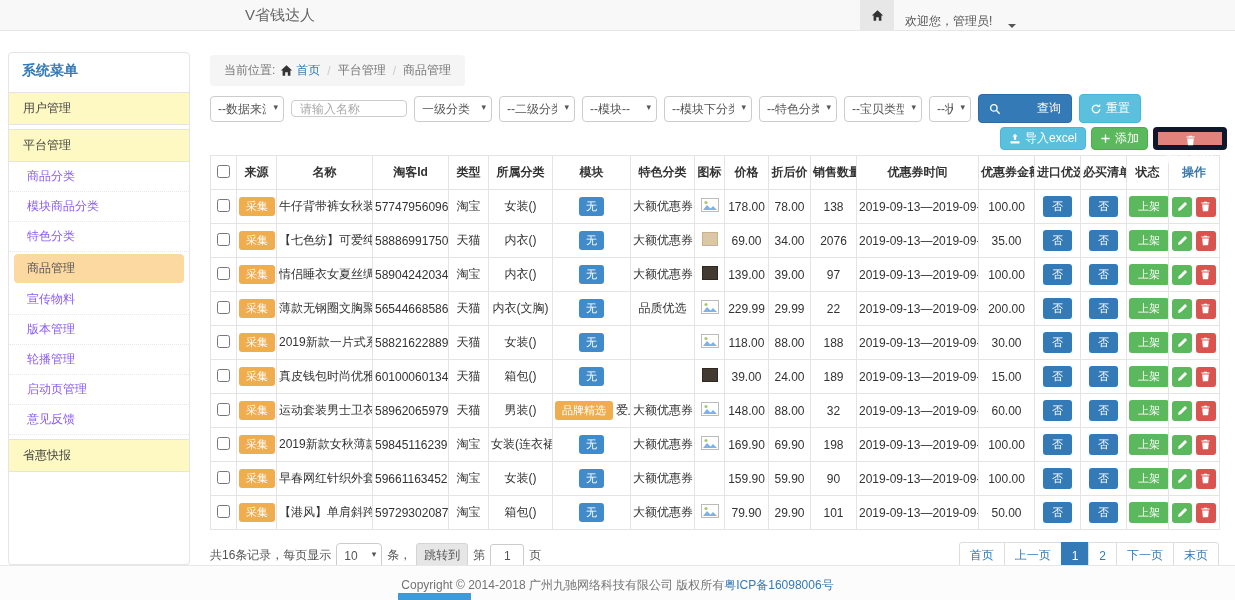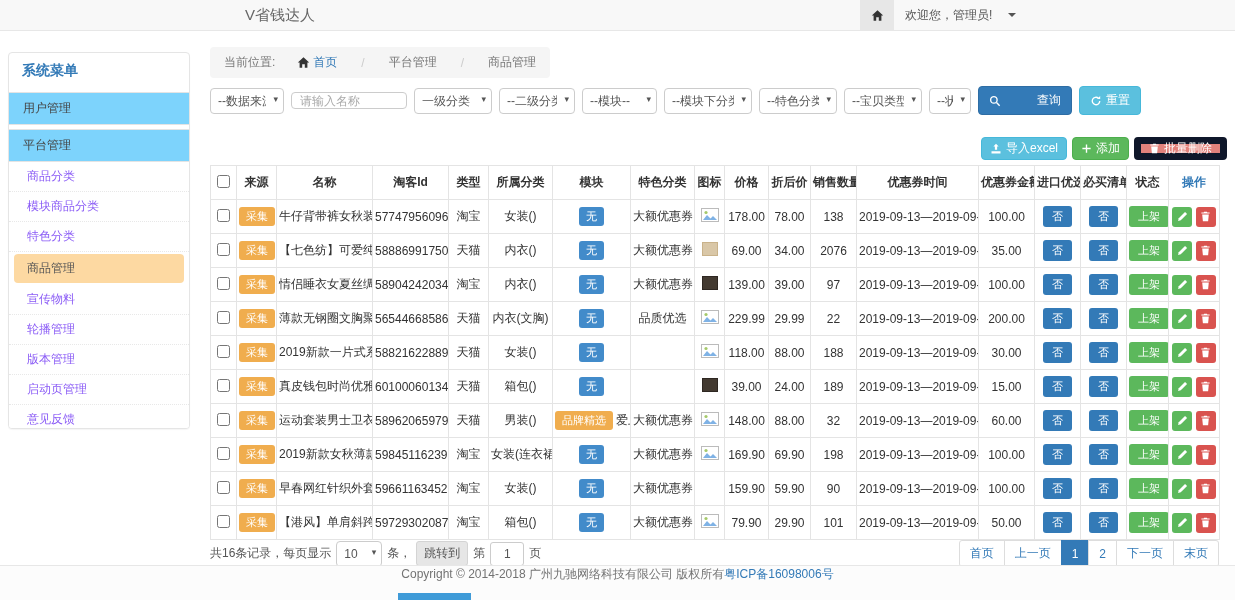--- a/index.html
+++ b/index.html
@@ -6,59 +6,59 @@
   html,body { width:1235px; height:600px; overflow:hidden; background:#fff;
     font-family:"Liberation Sans","DejaVu Sans",sans-serif; font-size:12px; color:#333; }
 
   
   .navbar { position:absolute; left:0; top:0; width:1235px; height:31px;
     background:#f8f8f8; border-bottom:1px solid #e7e7e7; }
   .brand { position:absolute; left:245px; top:0; line-height:30px; font-size:15px; color:#666; }
   .nav-home-box { position:absolute; left:860px; top:0; width:34px; height:30px;
     background:#e7e7e7; display:flex; align-items:center; justify-content:center; cursor:pointer; }
   .nav-user { position:absolute; left:905px; top:0; height:30px; display:flex;
-    align-items:center; gap:16px; color:#555; cursor:pointer; }
+    align-items:flex-end; gap:16px; color:#555; cursor:pointer; }
 
   
-  .sidebar { position:absolute; left:8px; top:52px; width:182px; height:377px;
+  .sidebar { position:absolute; left:8px; top:52px; width:182px; height:513px;
     background:#fff; border:1px solid #e5e5e5; border-radius:4px; overflow:hidden;
     box-shadow:0 1px 1px rgba(0,0,0,.04); }
   .side-title { padding:9px 13px 8px; color:#337ab7; font-weight:bold; font-size:14px; }
-  .side-group { background:#7dd3fc; border-top:1px solid #e4e4e4; border-bottom:1px solid #e4e4e4;
+  .side-group { background:#fef9c3; border-top:1px solid #e4e4e4; border-bottom:1px solid #e4e4e4;
     padding:7px 14px; color:#444; margin-top:4px; cursor:pointer; }
   .side-link { background:#fff; padding:6px 14px 6px 18px; color:#8b5cf6;
     border-bottom:1px dotted #e8e8e8; cursor:pointer; }
   .side-link.active { background:#fdd9a2; border-radius:4px; color:#555;
     margin:2px 5px; padding-left:13px; border-bottom:none; }
 
   
   .main { position:absolute; left:210px; top:45px; width:1017px; }
-  .breadcrumb { display:inline-flex; align-items:center; gap:22px; background:#f5f5f5;
-    border-radius:4px; padding:7px 14px; color:#777; margin-top:2px; }
+  .breadcrumb { display:inline-flex; align-items:center; gap:5px; background:#f5f5f5;
+    border-radius:4px; padding:7px 14px; color:#777; margin-top:10px; }
   .breadcrumb .home-link { color:#337ab7; cursor:pointer; display:inline-flex; align-items:center; gap:3px; }
   .crumb-sep { color:#ccc; padding:0 2px; }
 
   .filter-bar { margin-top:8px; display:flex; align-items:center; gap:7px; }
   .sel { position:relative; display:inline-block; }
   .sel::after { content:"▾"; position:absolute; right:6px; top:6px; font-size:9px;
     color:#555; pointer-events:none; }
   .sel select { appearance:none; -webkit-appearance:none; height:26px; font-size:12px;
     color:#555; border:1px solid #ccc; border-radius:4px; background:#fff;
     padding:3px 17px 3px 7px; width:100%; font-family:inherit; }
   .txt-input { height:17px; border:1px solid #ccc; border-radius:4px; padding:3px 8px;
     font-size:12px; font-family:inherit; color:#555; }
   .txt-input::placeholder { color:#aaa; }
   .btn { display:inline-flex; align-items:center; gap:4px; border:none; border-radius:4px;
     color:#fff; font-size:12px; font-family:inherit; cursor:pointer; padding:5px 10px; }
   .btn-primary { background:#337ab7; border:1px solid #2e6da4;gap:36px; }
   .btn-info    { background:#5bc0de; border:1px solid #46b8da; }
   .btn-success { background:#5cb85c; border:1px solid #4cae4c; }
-  .btn-danger-light { background:#e2827c; border:7px solid #0f172a; }
-
-  .toolbar { margin-top:22px; display:flex; justify-content:flex-end; gap:5px; }
+  .btn-danger-light { background:#e2827c; border:5px solid #0f172a;flex-direction:column; }
+
+  .toolbar { margin-top:4px; display:flex; justify-content:flex-end; gap:5px; }
   .toolbar .btn { padding:3px 8px; height:23px; }
 
   
   table.grid { margin-top:5px; width:1009px; border-collapse:collapse; table-layout:fixed; }
   .grid th, .grid td { border:1px solid #e4e4e4; text-align:center; vertical-align:middle;
     padding:6px 2px; font-size:12px; overflow:hidden; white-space:nowrap; }
   .grid th { font-weight:bold; color:#333; padding:8px 2px; }
   .grid th.op-head { color:#337ab7; }
   .badge { display:inline-block; padding:2px 7px; border-radius:3px; color:#fff; font-size:11px; }
   .badge-warn { background:#f0ad4e; }
@@ -69,38 +69,38 @@
   .pill-green { background:#5cb85c; }
   .mini-btn { display:inline-flex; width:20px; height:20px; border-radius:3px;
     align-items:center; justify-content:center; border:none; cursor:pointer; }
   .mini-green { background:#5cb85c; }
   .mini-red { background:#d9534f; }
   .thumb-beige { display:inline-block; width:16px; height:14px; background:#d9c7a7; border:1px solid #c9b28a; }
   .thumb-dark { display:inline-block; width:16px; height:14px; background:#433a31; border:1px solid #2e2722; }
   .mod-cell { display:inline-flex; align-items:center; gap:3px; }
 
   
-  .pager-row { width:1009px; display:flex; justify-content:space-between;
+  .pager-row { margin-top:12px; width:1009px; display:flex; justify-content:space-between;
     align-items:center; color:#555; }
   .pager-left { display:flex; align-items:center; gap:5px; }
   .jump-btn { background:#e6e6e6; border:1px solid #d4d4d4; border-radius:3px;
     padding:3px 7px; color:#555; font-size:12px; cursor:pointer; font-family:inherit; }
   .jump-input { width:34px; height:24px; border:1px solid #ccc; border-radius:3px;
     text-align:center; font-size:12px; font-family:inherit; color:#555; }
   .pager-right { display:flex; }
   .page-btn { border:1px solid #ddd; background:#fff; color:#337ab7; padding:4px 10px;
     margin-left:-1px; cursor:pointer; font-size:12px; font-family:inherit; }
   .page-btn:first-child { border-radius:3px 0 0 3px; margin-left:0; }
   .page-btn:last-child { border-radius:0 3px 3px 0; }
   .page-btn.active { background:#337ab7; color:#fff; border-color:#337ab7; }
 
   
   .footer { position:absolute; left:0; top:565px; width:1235px; height:35px;
     border-top:1px solid #e7e7e7; background:#fcfcfc; text-align:center;
-    color:#737373; }
+    padding-top:11px; color:#737373; }
   .footer a { color:#337ab7; text-decoration:none; cursor:pointer; }
   .frag { position:absolute; left:398px; top:593px; width:73px; height:7px; background:#3f9bd8; }
 
   .icon { display:inline-flex; align-items:center; }
 </style>
 </head>
 <body>
 
 <div class="navbar">
   <div class="brand">V省钱达人</div>
@@ -124,22 +124,22 @@
 <div class="sidebar">
   <div class="side-title">系统菜单</div>
   <div id="sidebar-items">
       <div class="side-group">用户管理</div>
       <div class="side-group">平台管理</div>
       <div class="side-link">商品分类</div>
       <div class="side-link">模块商品分类</div>
       <div class="side-link">特色分类</div>
       <div class="side-link active">商品管理</div>
       <div class="side-link">宣传物料</div>
+      <div class="side-link">版本管理</div>
       <div class="side-link">轮播管理</div>
-      <div class="side-link">版本管理</div>
       <div class="side-link">启动页管理</div>
       <div class="side-link">意见反馈</div>
       <div class="side-group">省惠快报</div>
     </div>
 </div>
 
 <div class="main">
 
   <div class="breadcrumb">
     <span>当前位置:</span>

